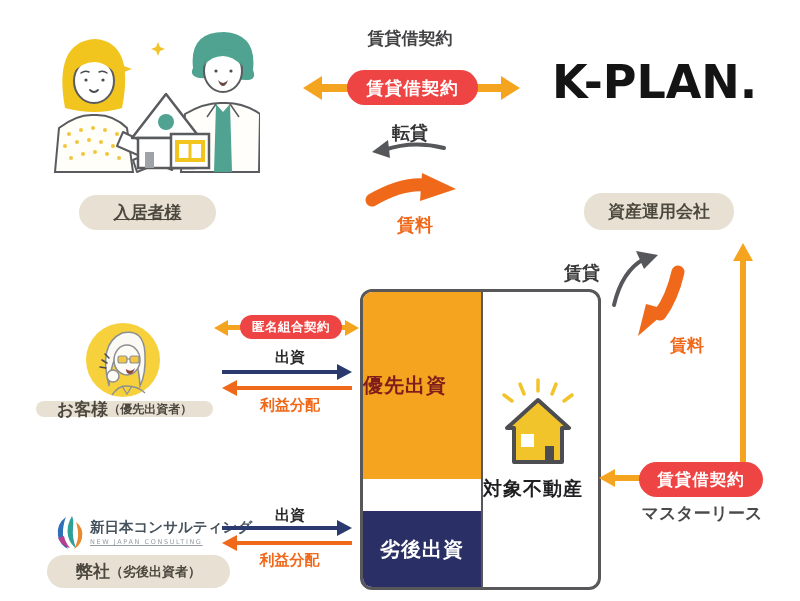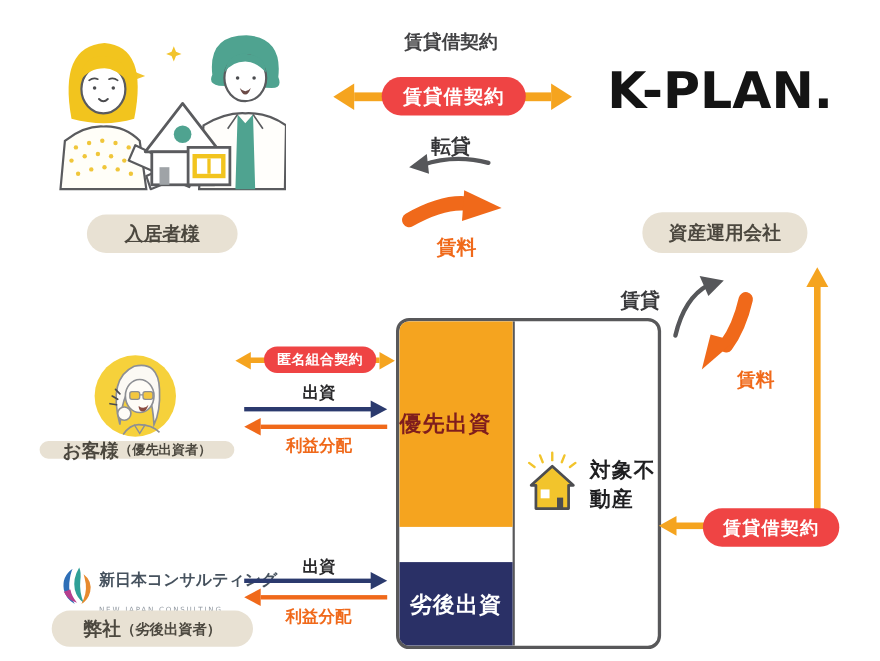--- a/index.html
+++ b/index.html
@@ -14,25 +14,25 @@
   .bar{background:#F5A41F;}
   .tri{width:0;height:0;}
   .kplan{font-size:46px;font-weight:800;color:#141414;letter-spacing:0px;}
   .box{left:360px;top:289px;width:241px;height:301px;border:3px solid #58585A;border-radius:12px;
        background:#fff;display:flex;overflow:hidden;box-sizing:border-box;}
   .box-left{width:118px;border-right:2px solid #58585A;display:flex;flex-direction:column;}
   .seg-senior{flex:1;background:#F5A41F;color:#7f1d1d;display:flex;align-items:center;justify-content:flex-start;
               font-weight:bold;font-size:20px;letter-spacing:1px;}
   .seg-sub{height:76px;background:#2A3066;color:#fff;display:flex;align-items:center;justify-content:center;
            font-weight:bold;font-size:20px;letter-spacing:1px;margin-top:32px;}
-  .box-right{flex:1;display:flex;align-items:center;justify-content:center;}
+  .box-right{flex:1;display:flex;flex-direction:column;align-items:flex-start;justify-content:center;}
   .prop-label{font-size:19px;font-weight:bold;color:#1F1F21;letter-spacing:1px;margin-top:2px;}
   .co-name{font-size:14.5px;color:#46525E;font-family:"Liberation Serif","DejaVu Serif",serif;
            font-weight:600;white-space:nowrap;}
-  .co-sub{font-size:6.5px;color:#959CA4;letter-spacing:1.6px;margin-top:13px;white-space:nowrap;text-decoration:underline;}
+  .co-sub{font-size:6.5px;color:#959CA4;letter-spacing:1.6px;margin-top:1px;white-space:nowrap;text-decoration:underline;}
   svg{position:absolute;display:block;}
 </style>
 </head>
 <body>
 
 <div id="canvas">
 
   <svg style="left:25px;top:16px;width:235px;height:178px" viewBox="0 0 235 178">
     <path d="M96 42 l3 8 8 3 -8 3 -3 8 -3 -8 -8 -3 8 -3 Z" fill="#F2C42C"></path>
     <path d="M133 26 l2 5 5 2 -5 2 -2 5 -2 -5 -5 -2 5 -2 Z" fill="#F2C42C"></path>
@@ -209,14 +209,15 @@
   <div class="abs tri" style="left:337px;top:520px;border-left:15px solid #2B3A6E;border-top:8px solid transparent;border-bottom:8px solid transparent;"></div>
   <div class="abs tri" style="left:222px;top:535px;border-right:15px solid #F0691A;border-top:8px solid transparent;border-bottom:8px solid transparent;"></div>
   <div class="abs" style="left:237px;top:541px;width:115px;height:4px;background:#F0691A;"></div>
   <div class="abs txt" style="left:242px;top:551px;width:95px;font-size:15px;color:#F0691A;">利益分配</div>
 
   <div class="abs tri" style="left:599px;top:469px;border-right:16px solid #F5A41F;border-top:9px solid transparent;border-bottom:9px solid transparent;"></div>
   <div class="abs bar" style="left:614px;top:475px;width:28px;height:6px;"></div>
   <div class="abs pill-amber" style="left:639px;top:462px;width:124px;height:35px;font-size:16.5px;">
     <span>賃貸借契約</span>
   </div>
+  <div class="abs txt" style="left:628px;top:502px;width:148px;font-size:17px;color:#4A4A4C;font-weight:bold;">マスターリース</div>
 
 </div>
 
 </body></html>

